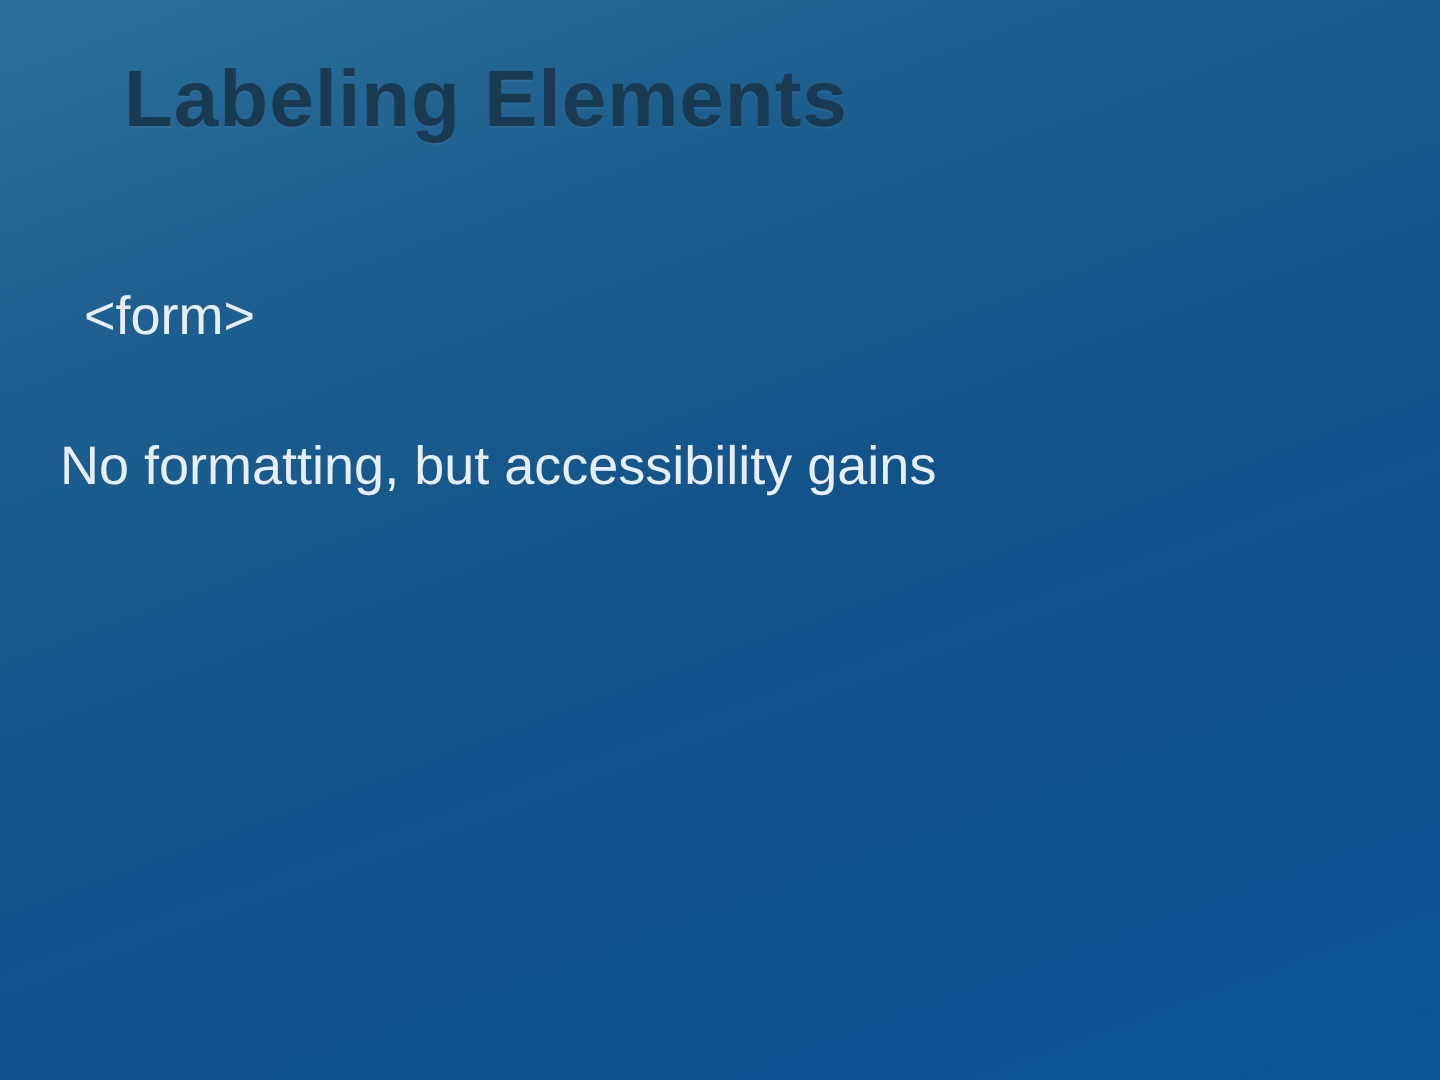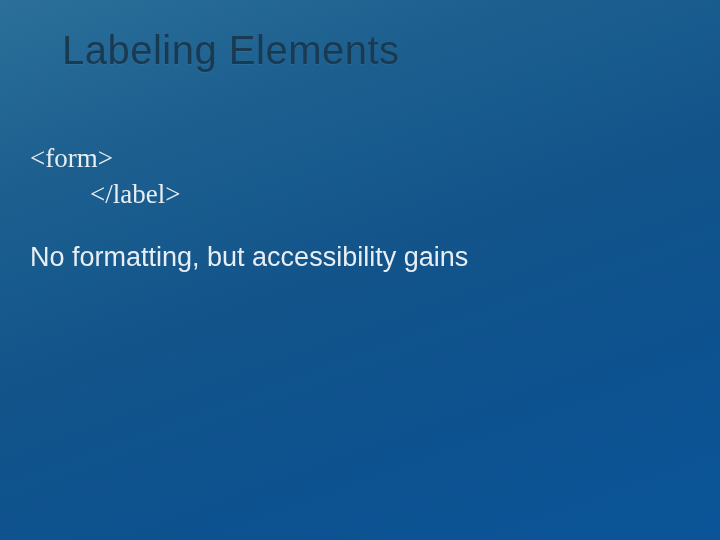--- a/index.html
+++ b/index.html
@@ -15,47 +15,47 @@
     height: 540px;
     background: linear-gradient(160deg, #2b6f9a 0%, #1c5f8f 25%, #12548a 50%, #0d5290 75%, #0a5598 100%);
     position: relative;
     box-sizing: border-box;
   }
   .title {
     position: absolute;
     top: 28px;
     left: 62px;
     font-size: 40px;
-    font-weight: 400;
+    font-weight: 700;
     color: #1a3a52;
     text-shadow: 0 1px 0 rgba(255,255,255,0.05);
     letter-spacing: 0.5px;
   }
   .body {
     position: absolute;
     top: 140px;
     left: 30px;
     right: 40px;
     color: #e8eef3;
     font-size: 27px;
     line-height: 1.35;
   }
   .code-line {
     white-space: pre;
-    font-family: Liberation Serif, serif;
+    font-family: Liberation Sans, sans-serif;
+    margin-left: 12px;
   }
   .i1 { padding-left: 60px; }
   .i2 { padding-left: 130px; }
   .footnote {
-    margin-top: 26px;
+    margin-top: 39px;
   }
 </style>
 </head>
 <body>
 
 <div class="slide">
   <div class="title">Labeling Elements</div>
   <div class="body">
     <div class="code-line">&lt;form&gt;</div>
-    <div class="code-line i1">&lt;/label&gt;</div>
     <div class="footnote">No formatting, but accessibility gains</div>
   </div>
 </div>
 
 </body></html>

